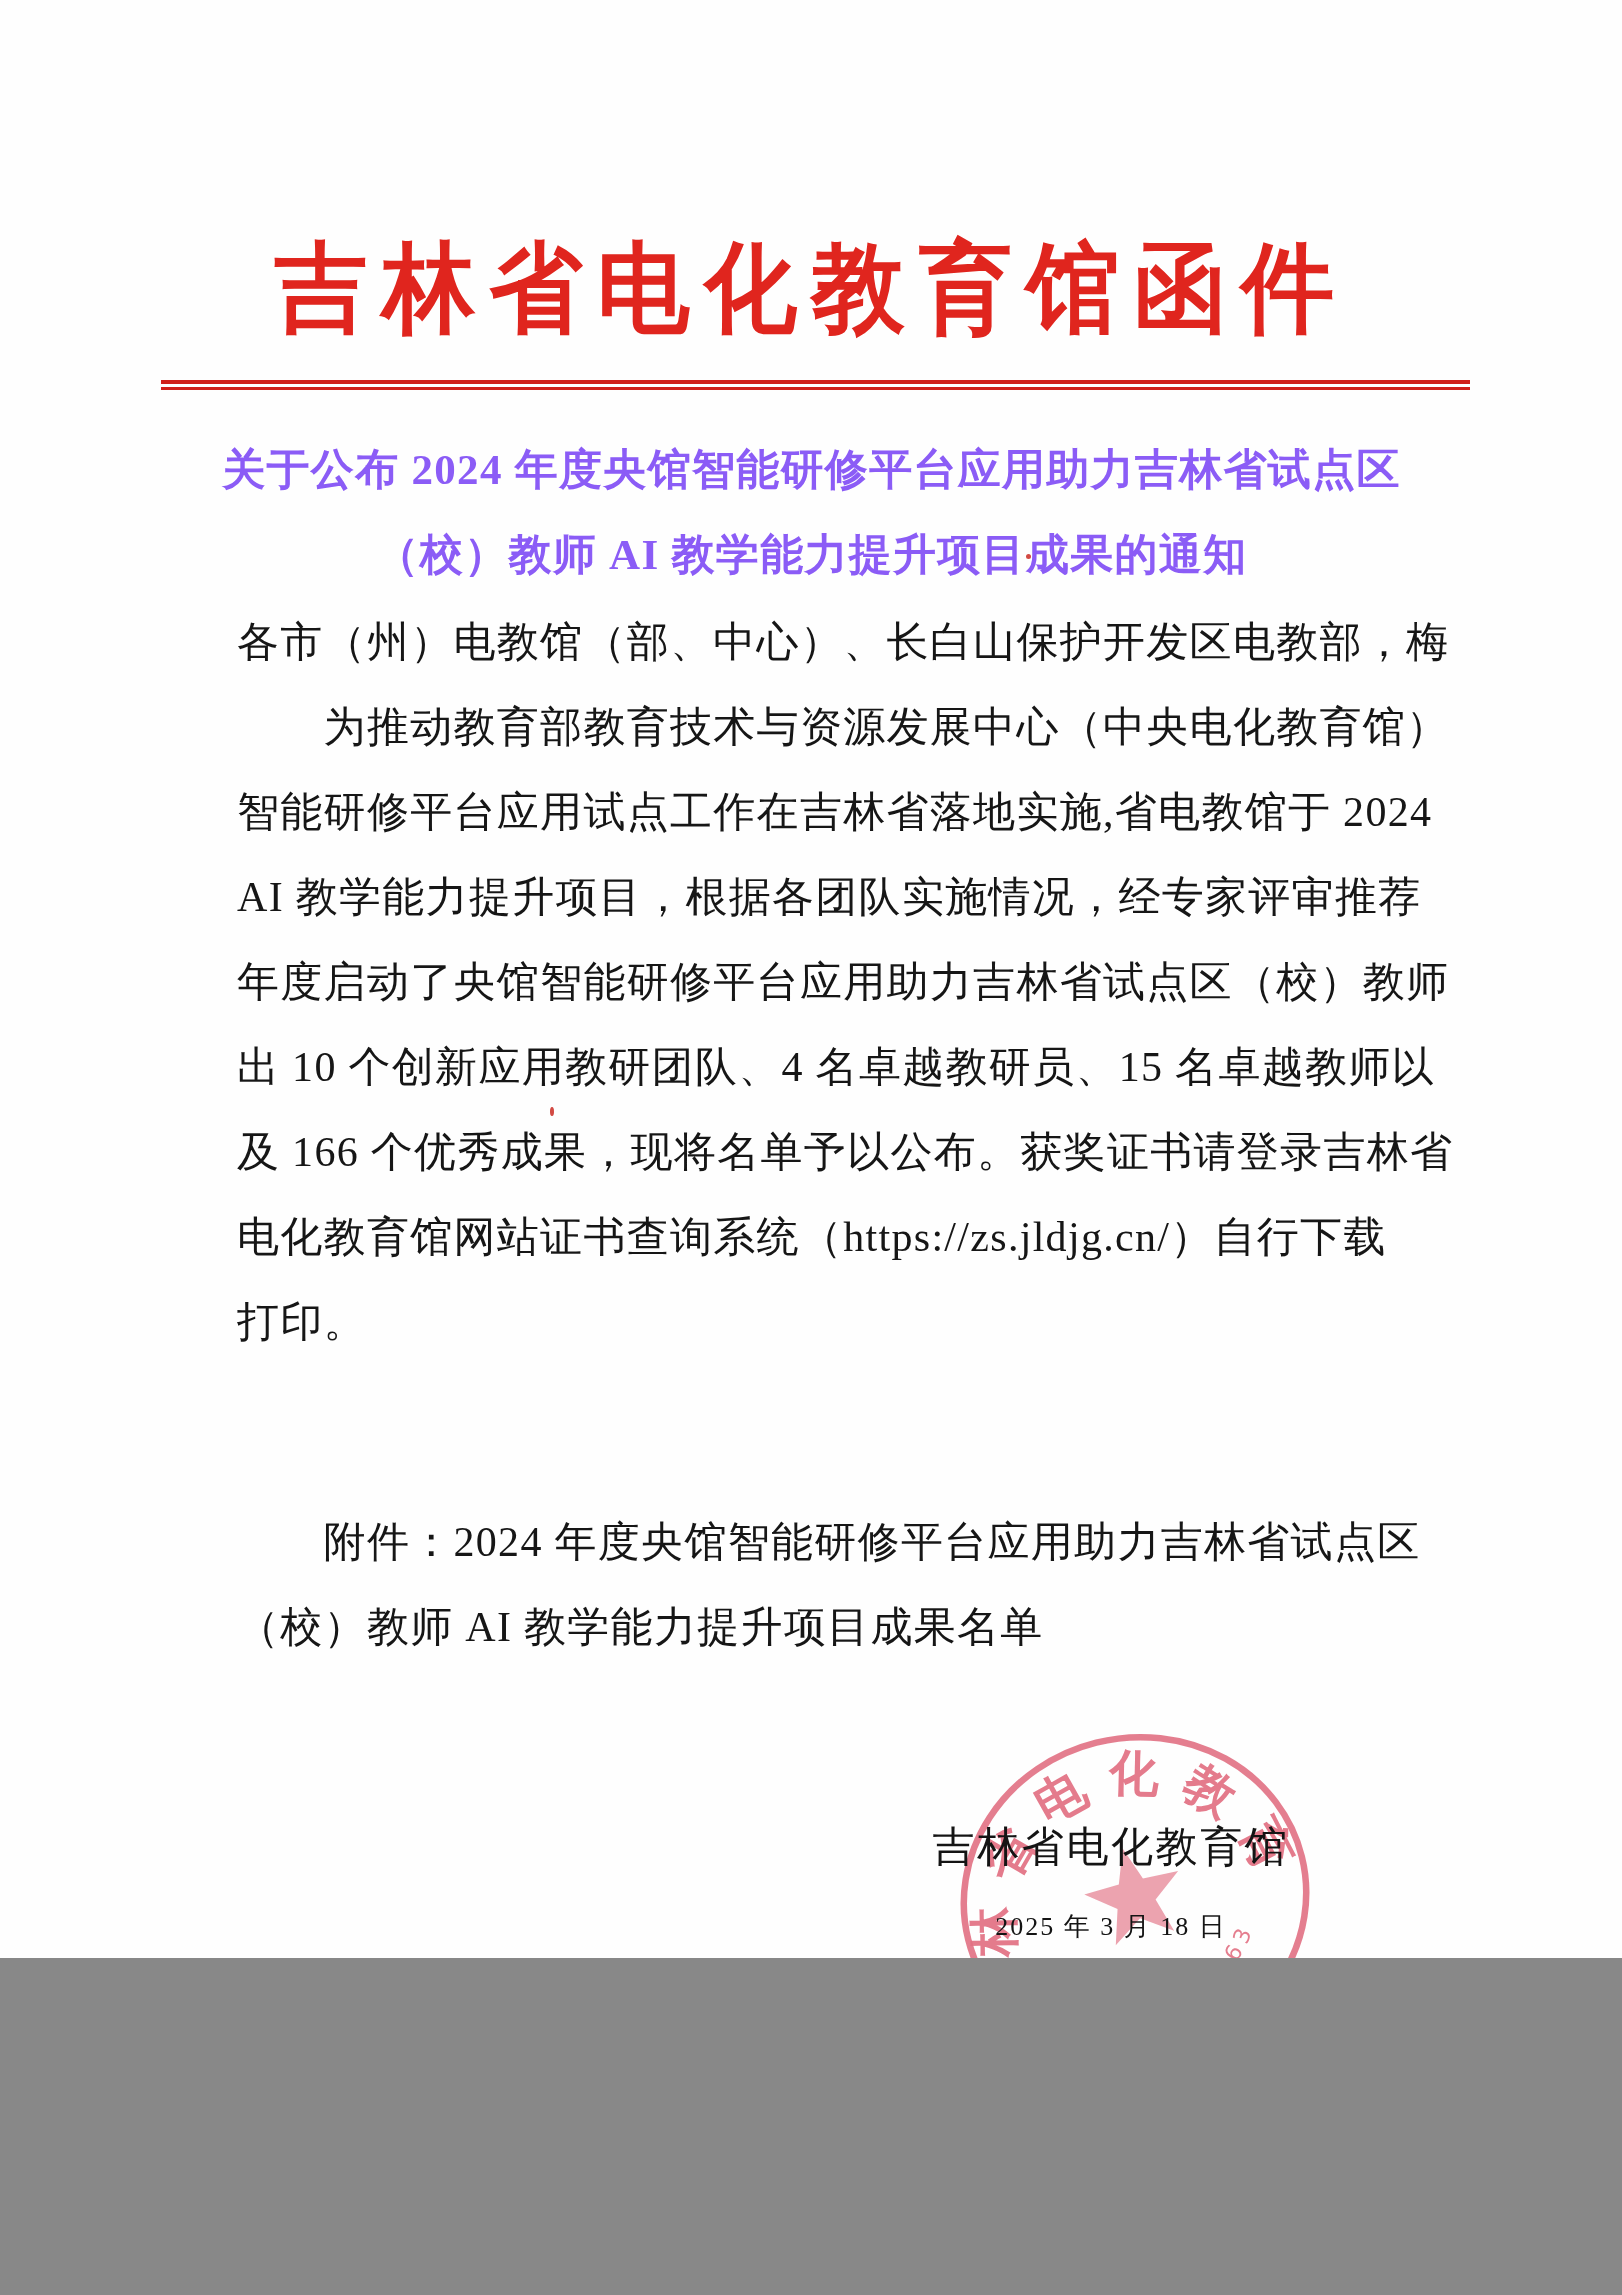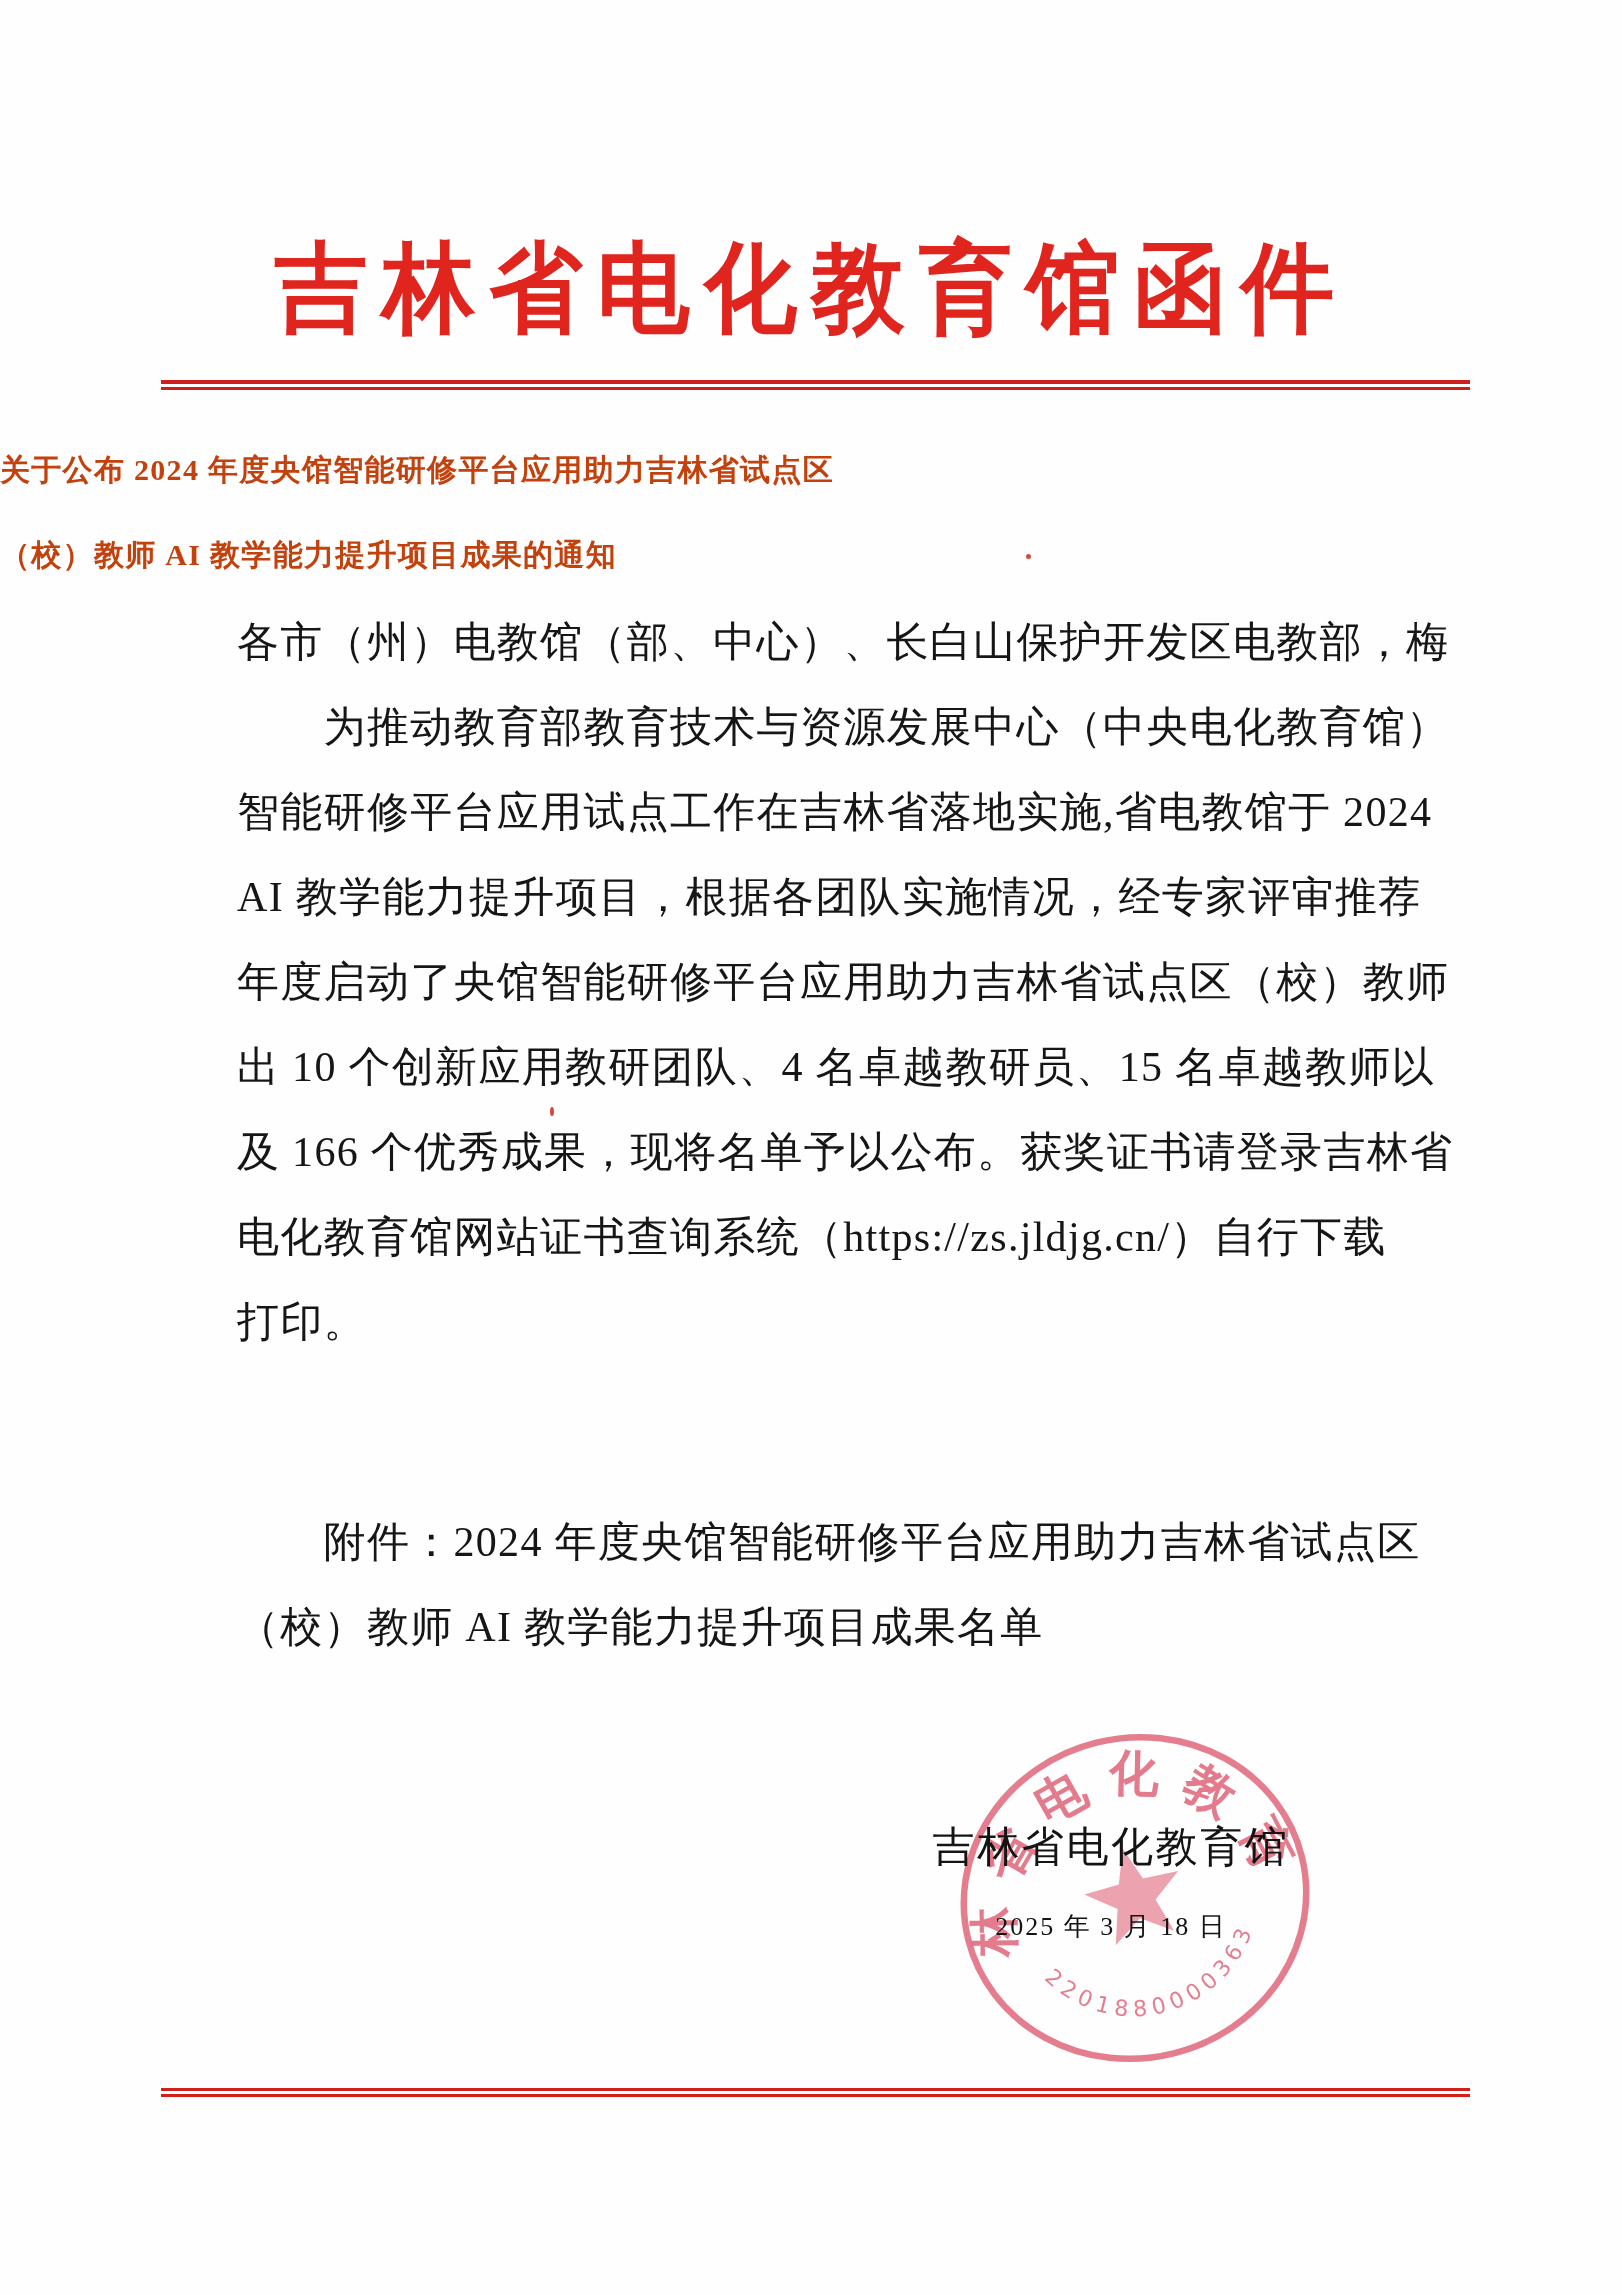--- a/index.html
+++ b/index.html
@@ -1,19 +1,19 @@
 <!DOCTYPE html>
 <html style="font-size:10.5px"><head>
 <meta charset="utf-8">
 <style>
   html,body { margin:0; padding:0; background:#888; }
   .page {
     position: relative;
     width: 1623px;
-    height: 2295px;
+    height: 1958px;
     margin: 0 auto;
     background: #fefefe;
     overflow: hidden;
     font-family: "Liberation Serif", "DejaVu Serif", serif;
     color: #1c1c1c;
   }
 
   
   .letterhead {
     position: absolute;
@@ -39,25 +39,26 @@
     border-bottom: 3.9px solid #d0201a;
   }
   .rule-top { top: 380px; }
   .rule-bottom { top: 2088px; border-top-width: 3.9px; }
 
   
   .doc-title {
     position: absolute;
     left: 0; right: 0;
     top: 427px;
-    font-size: 30px;
+    text-align: center;
+    font-size: 43px;
     font-weight: bold;
     line-height: 85px;
     letter-spacing: 1.3px;
-    color: #c2410c;
+    color: #8b5cf6;
   }
 
   
   .body-block {
     position: absolute;
     left: 237px;
     top: 600px;
     width: 1212px;
   }
   .body-line {

